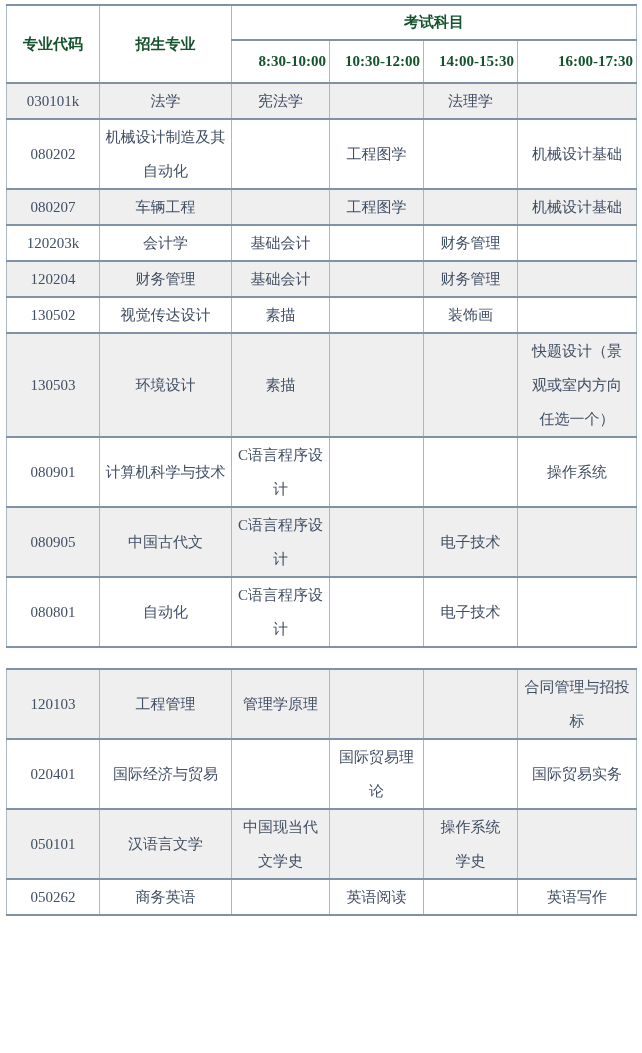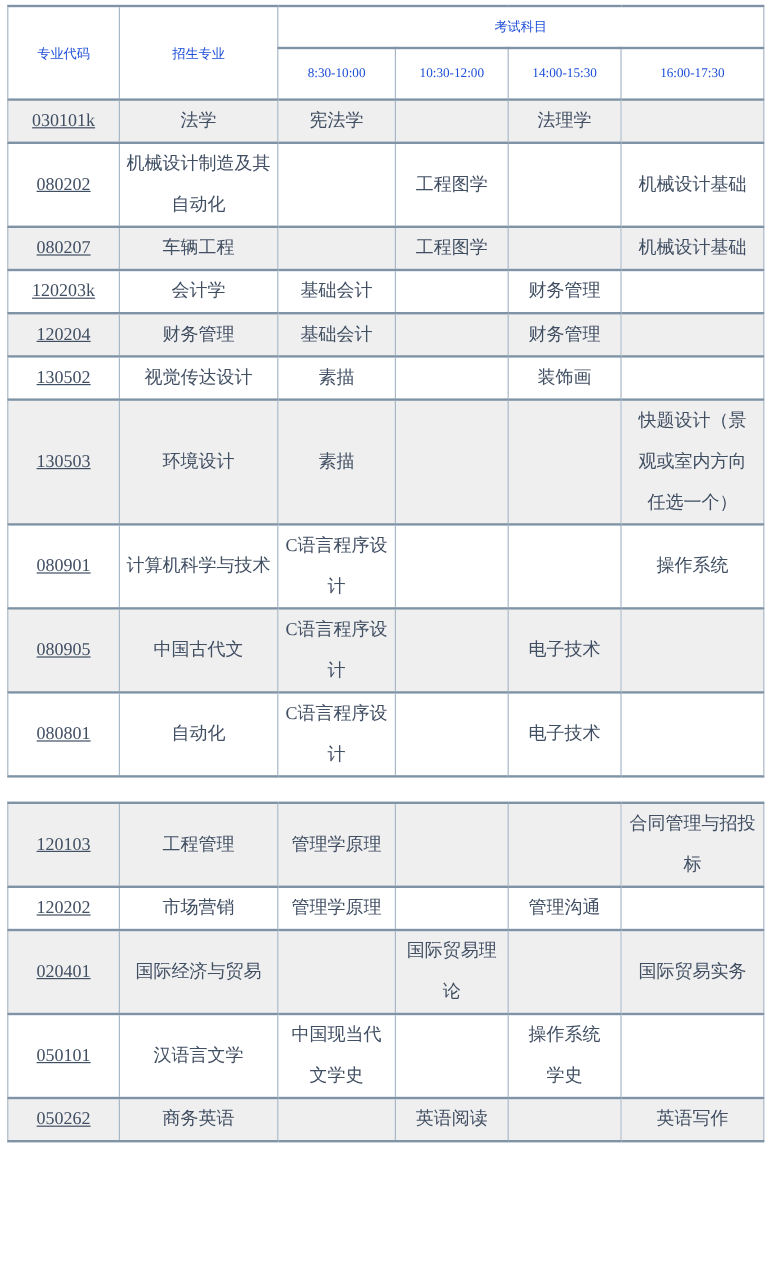--- a/index.html
+++ b/index.html
@@ -23,37 +23,37 @@
     border-left:1px solid #a9b8c6;
     border-right:1px solid #a9b8c6;
     border-top:2px solid #8093a6;
     border-bottom:2px solid #8093a6;
     text-align:center;
     vertical-align:middle;
     padding:0 3px;
     overflow:hidden;
   }
   th{
-    font-size:11px;
-    font-weight:normal;
-    color:#1d4ed8;
+    font-size:15px;
+    font-weight:bold;
+    color:#14532d;
     background:#ffffff;
   }
   th.subjects{height:32px;}
-  th.time{height:40px;}
+  th.time{height:40px;text-align:right;}
   th.rowspan2{height:76px;}
   td{
     font-size:15px;
     color:#414f63;
     line-height:34px;
     white-space:pre-line;
   }
   tbody tr:nth-child(odd) td{background:#efefef;}
   tbody tr:nth-child(even) td{background:#ffffff;}
-  tbody td.single{height:34px;text-decoration:underline;}
+  tbody td.single{height:34px;}
   .gap{height:20px;}
 </style>
 </head>
 <body>
 
 <div class="wrap">
 
   <table>
     <colgroup>
       <col class="c1">
@@ -181,28 +181,20 @@
       <tr>
         <td class="single">120103</td>
         <td>工程管理</td>
         <td>管理学原理</td>
         <td></td>
         <td></td>
         <td>合同管理与招投
 标</td>
       </tr>
       <tr>
-        <td class="single">120202</td>
-        <td>市场营销</td>
-        <td>管理学原理</td>
-        <td></td>
-        <td>管理沟通</td>
-        <td></td>
-      </tr>
-      <tr>
         <td class="single">020401</td>
         <td>国际经济与贸易</td>
         <td></td>
         <td>国际贸易理
 论</td>
         <td></td>
         <td>国际贸易实务</td>
       </tr>
       <tr>
         <td class="single">050101</td>

